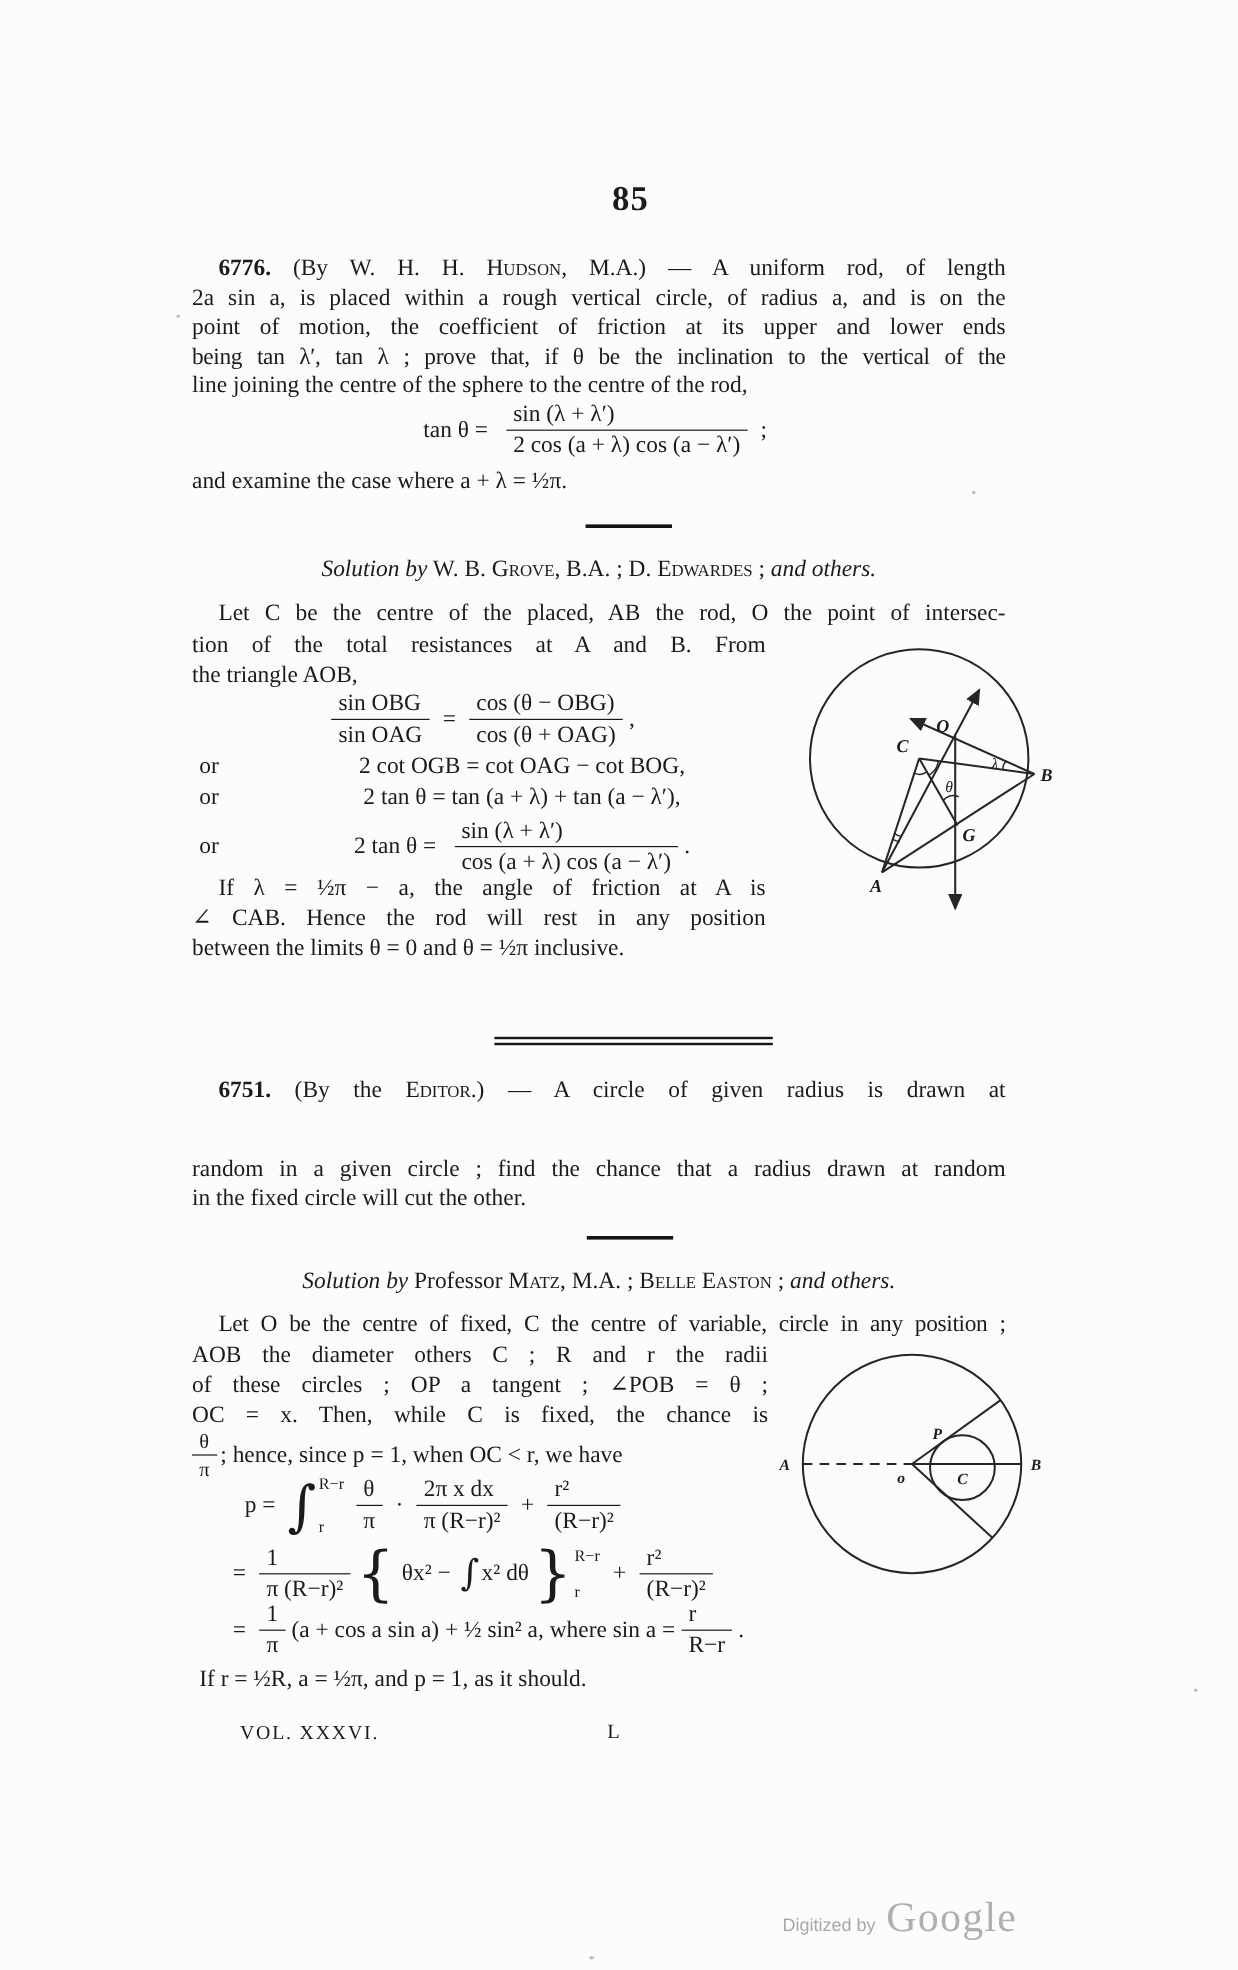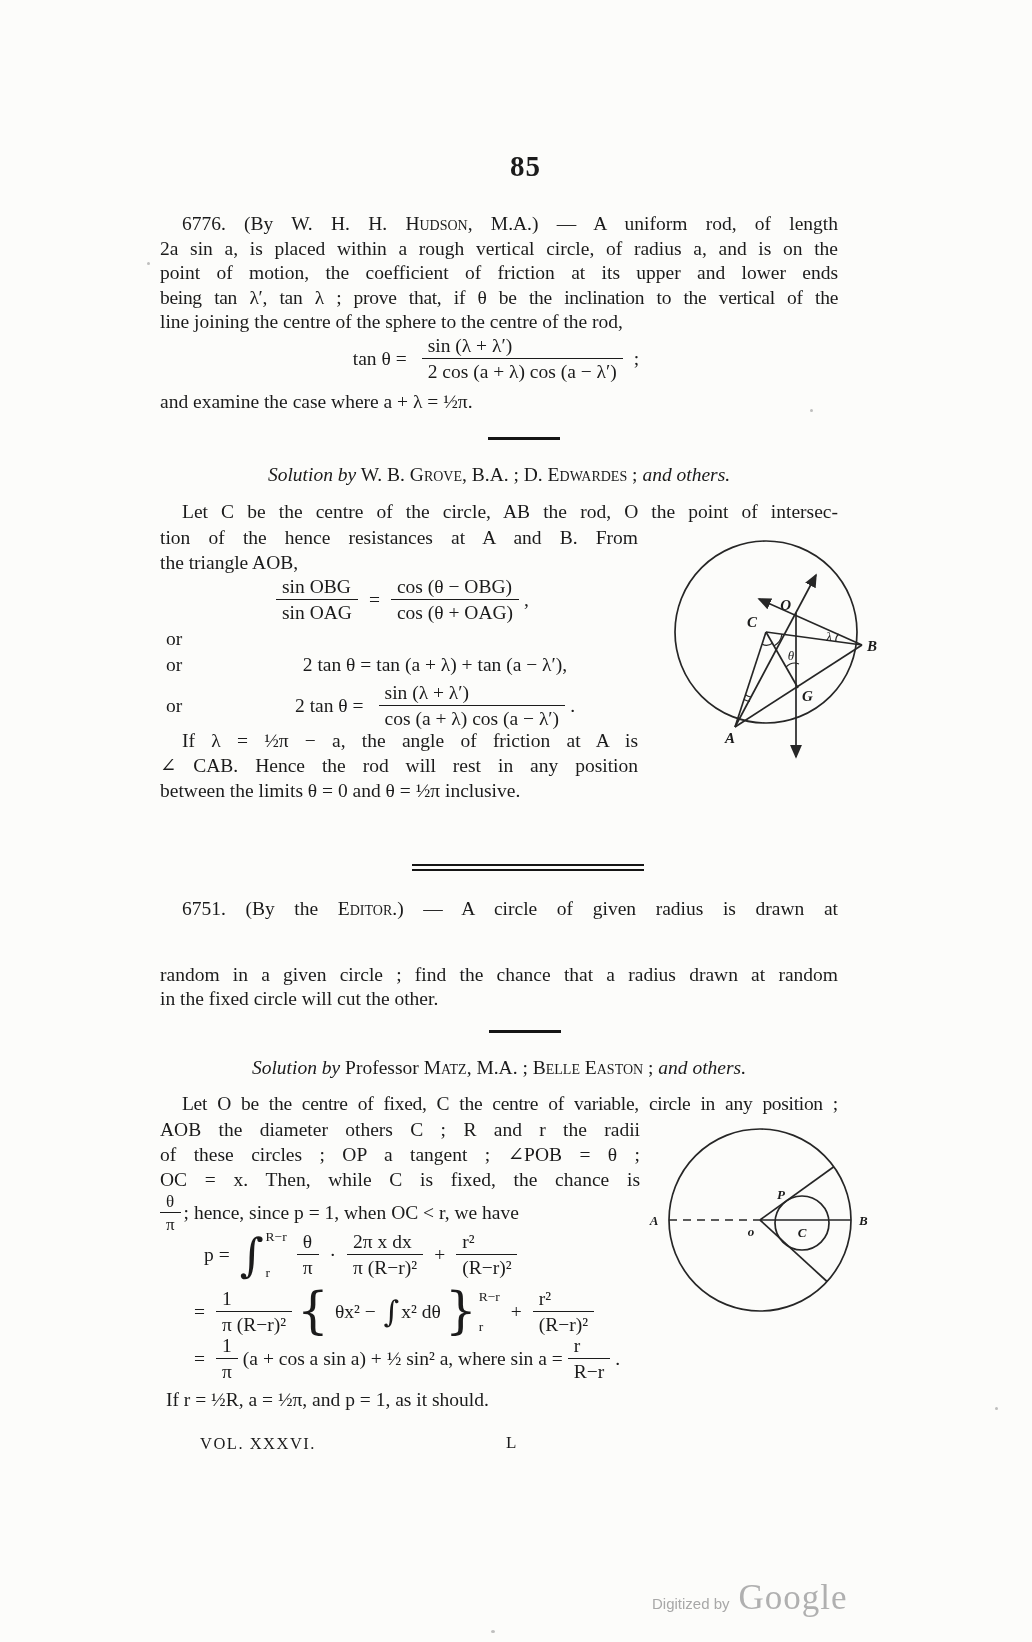--- a/index.html
+++ b/index.html
@@ -11,21 +11,21 @@
     color:#1b1b1b;
     overflow:hidden;
   }
   .abs { position:absolute; }
   .line { font-size:19.5px; line-height:24.6px; }
   .jl { text-align:justify; text-align-last:justify; }
   .indent { text-indent:22px; }
   .sq { letter-spacing:-0.3px; }
   .sc { font-variant:small-caps;margin-top:40px; }
   .it { font-style:italic; }
-  .b  { font-weight:normal; }
+  .b  { font-weight:bold; }
   .center { text-align:center; }
   .pageno { font-size:29px; font-weight:bold; letter-spacing:1px; }
   .rule { border-top:3px solid #151515; }
   .dblrule { height:7px; border-top:2.5px solid #151515; border-bottom:2.5px solid #151515; }
   .eqrow { display:flex; align-items:center; font-size:19.5px; }
   .frac { display:inline-block; text-align:left; line-height:1.12; margin:0 5px; }
   .frac .fn { display:block; padding:0 6px 1px; }
   .frac .fd { display:block; border-top:1.7px solid #1b1b1b; padding:2px 6px 0; }
   .frac.small { font-size:17px; margin:0 3px; }
   .big-int { font-size:46px; line-height:0.8; font-family:"DejaVu Serif",serif; }
@@ -72,39 +72,40 @@
 </div>
 
 <div class="abs line" style="top:390px;left:160px;width:678px;">and examine the case where a + λ = ½π.</div>
 
 <div class="abs rule" style="top:437px;left:488px;width:72px;"></div>
 
 <div class="abs line center" style="top:463px;left:160px;width:678px;">
   <span class="it">Solution by</span><span class="sc"> W. B. Grove</span><span>, B.A. ; </span><span class="sc">D. Edwardes</span><span> ; </span><span class="it">and others.</span>
 </div>
 
-<div class="abs line jl indent" style="top:500px;left:160px;width:678px;">Let C be the centre of the circle, AB the rod, O the point of intersec-</div>
-<div class="abs line jl" style="top:526px;left:160px;width:478px;">tion of the hence resistances at A and B.  From</div>
+<div class="abs line jl indent" style="top:500px;left:160px;width:678px;">Let C be the centre of the placed, AB the rod, O the point of intersec-</div>
+<div class="abs line jl" style="top:526px;left:160px;width:478px;">tion of the total resistances at A and B.  From</div>
 <div class="abs line" style="top:551px;left:160px;width:478px;">the triangle AOB,</div>
 
 <div class="abs eqrow" style="top:574px;left:160px;width:480px;height:52px;justify-content:center;">
   <span class="frac">
     <span class="fn">sin OBG</span>
     <span class="fd">sin OAG</span>
   </span>
   <span class="sp6">=</span>
   <span class="frac">
     <span class="fn">cos (θ − OBG)</span>
     <span class="fd">cos (θ + OAG)</span>
   </span>
   <span>,</span>
 </div>
 
 <div class="abs eqrow" style="top:628px;left:166px;width:474px;">
   <span class="or">or</span>
+  <span class="eqmid">2 cot OGB = cot OAG − cot BOG,</span>
 </div>
 
 <div class="abs eqrow" style="top:654px;left:166px;width:474px;">
   <span class="or">or</span>
   <span class="eqmid">2 tan θ = tan (a + λ) + tan (a − λ′),</span>
 </div>
 
 <div class="abs eqrow" style="top:678px;left:166px;width:474px;height:56px;">
   <span class="or">or</span>
   <span class="eqmid-flex">

